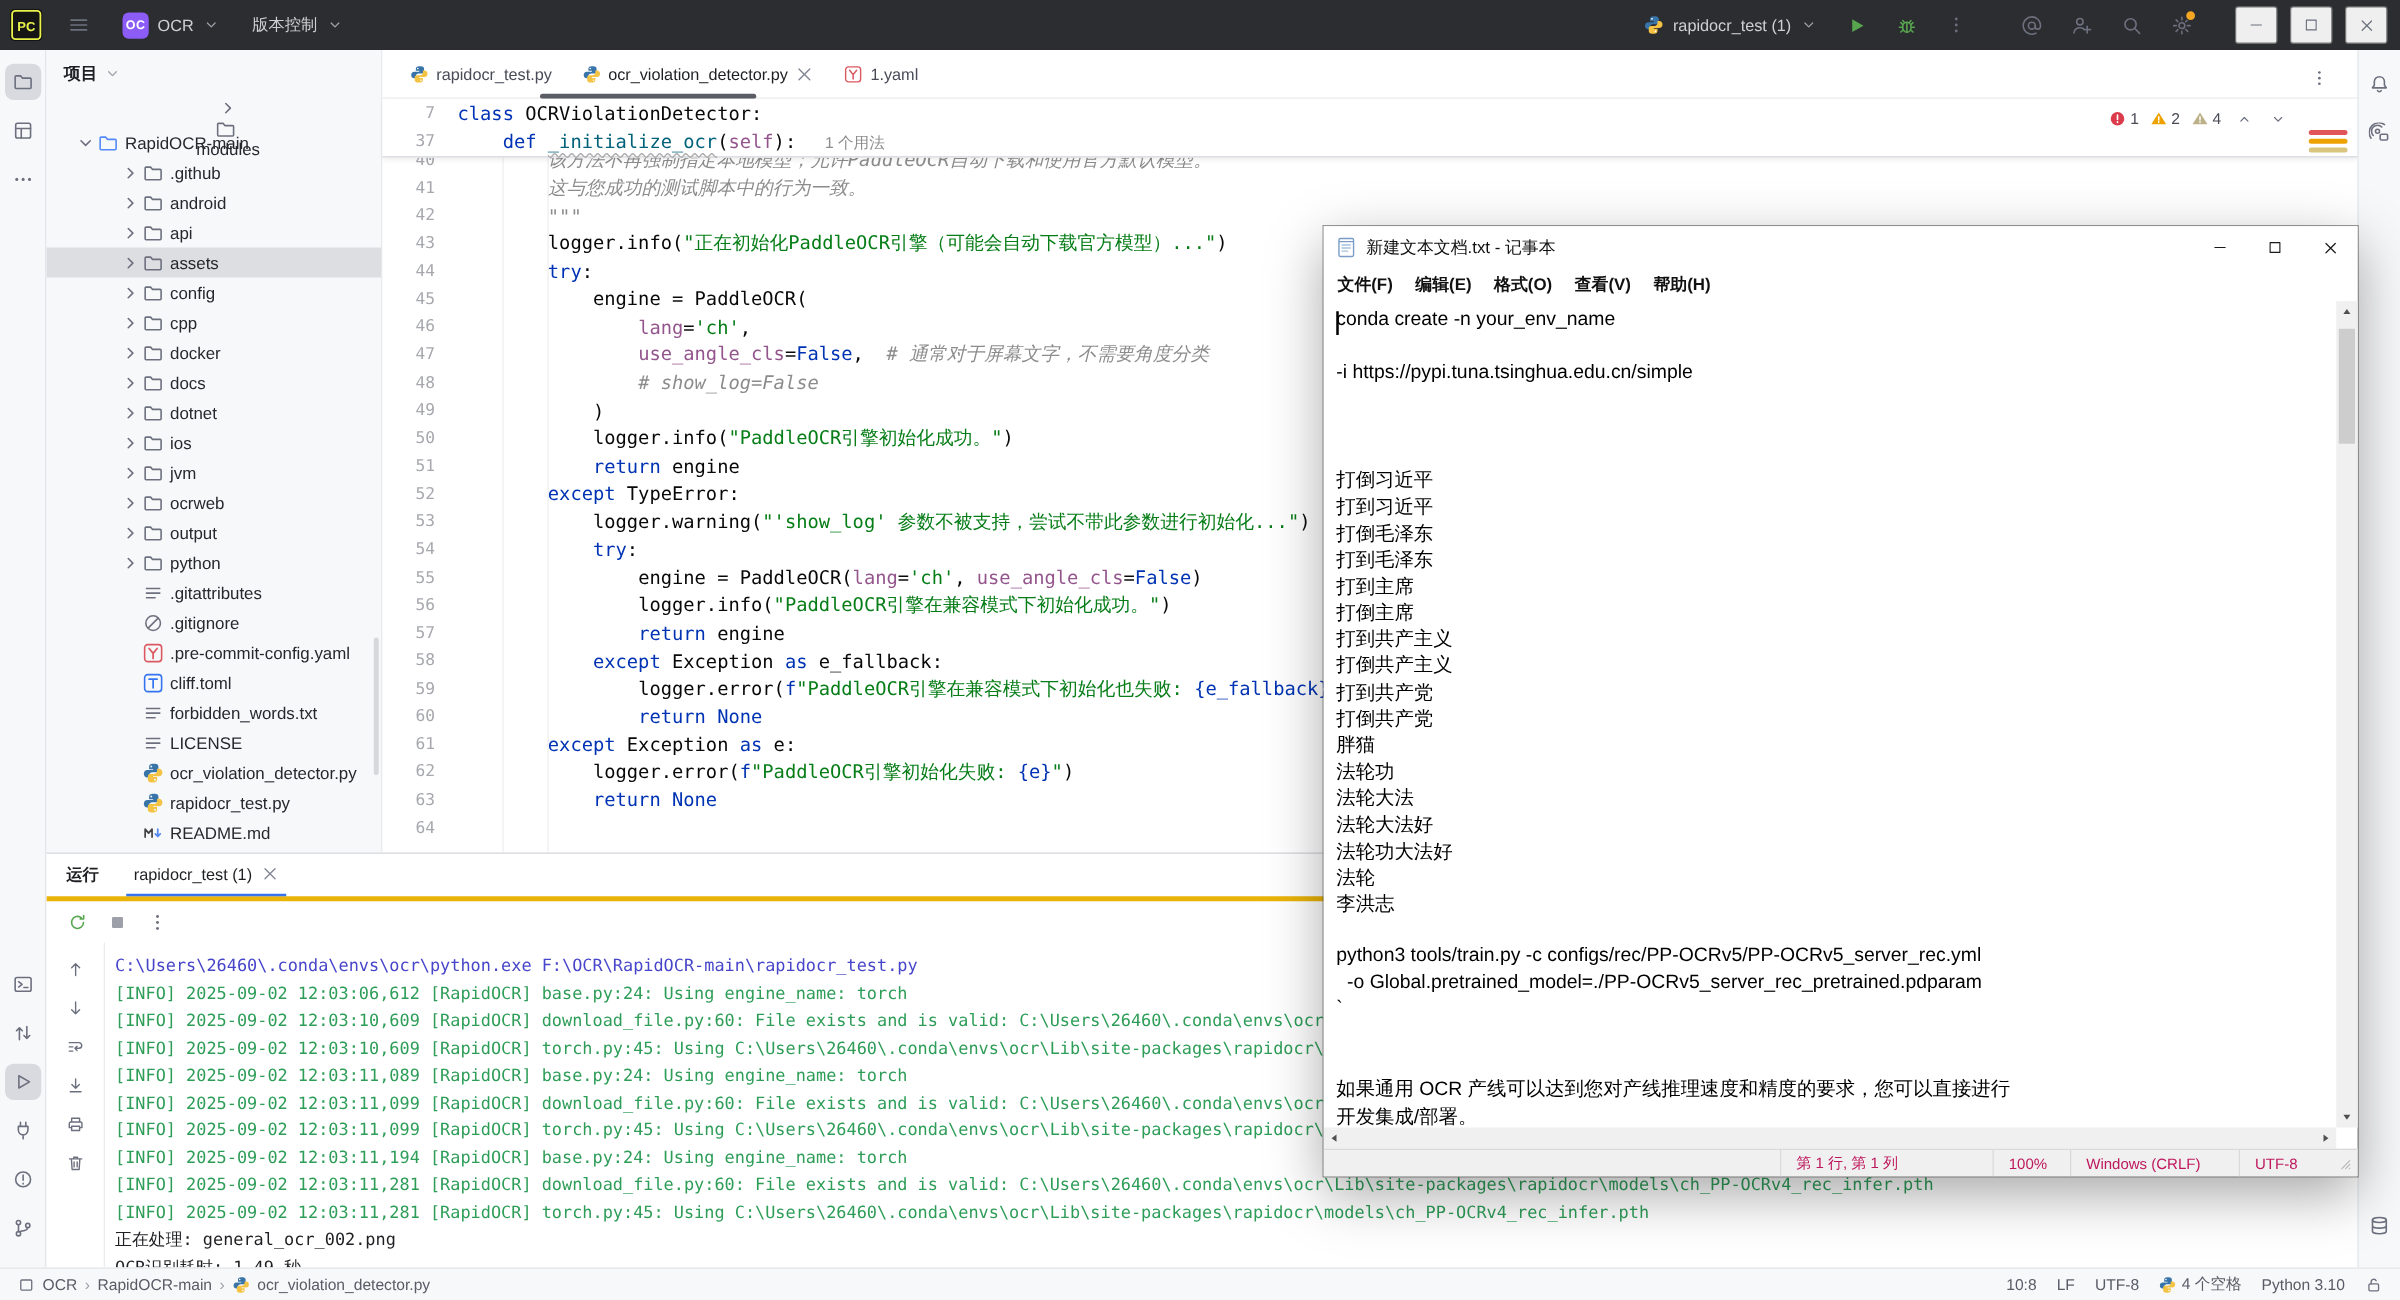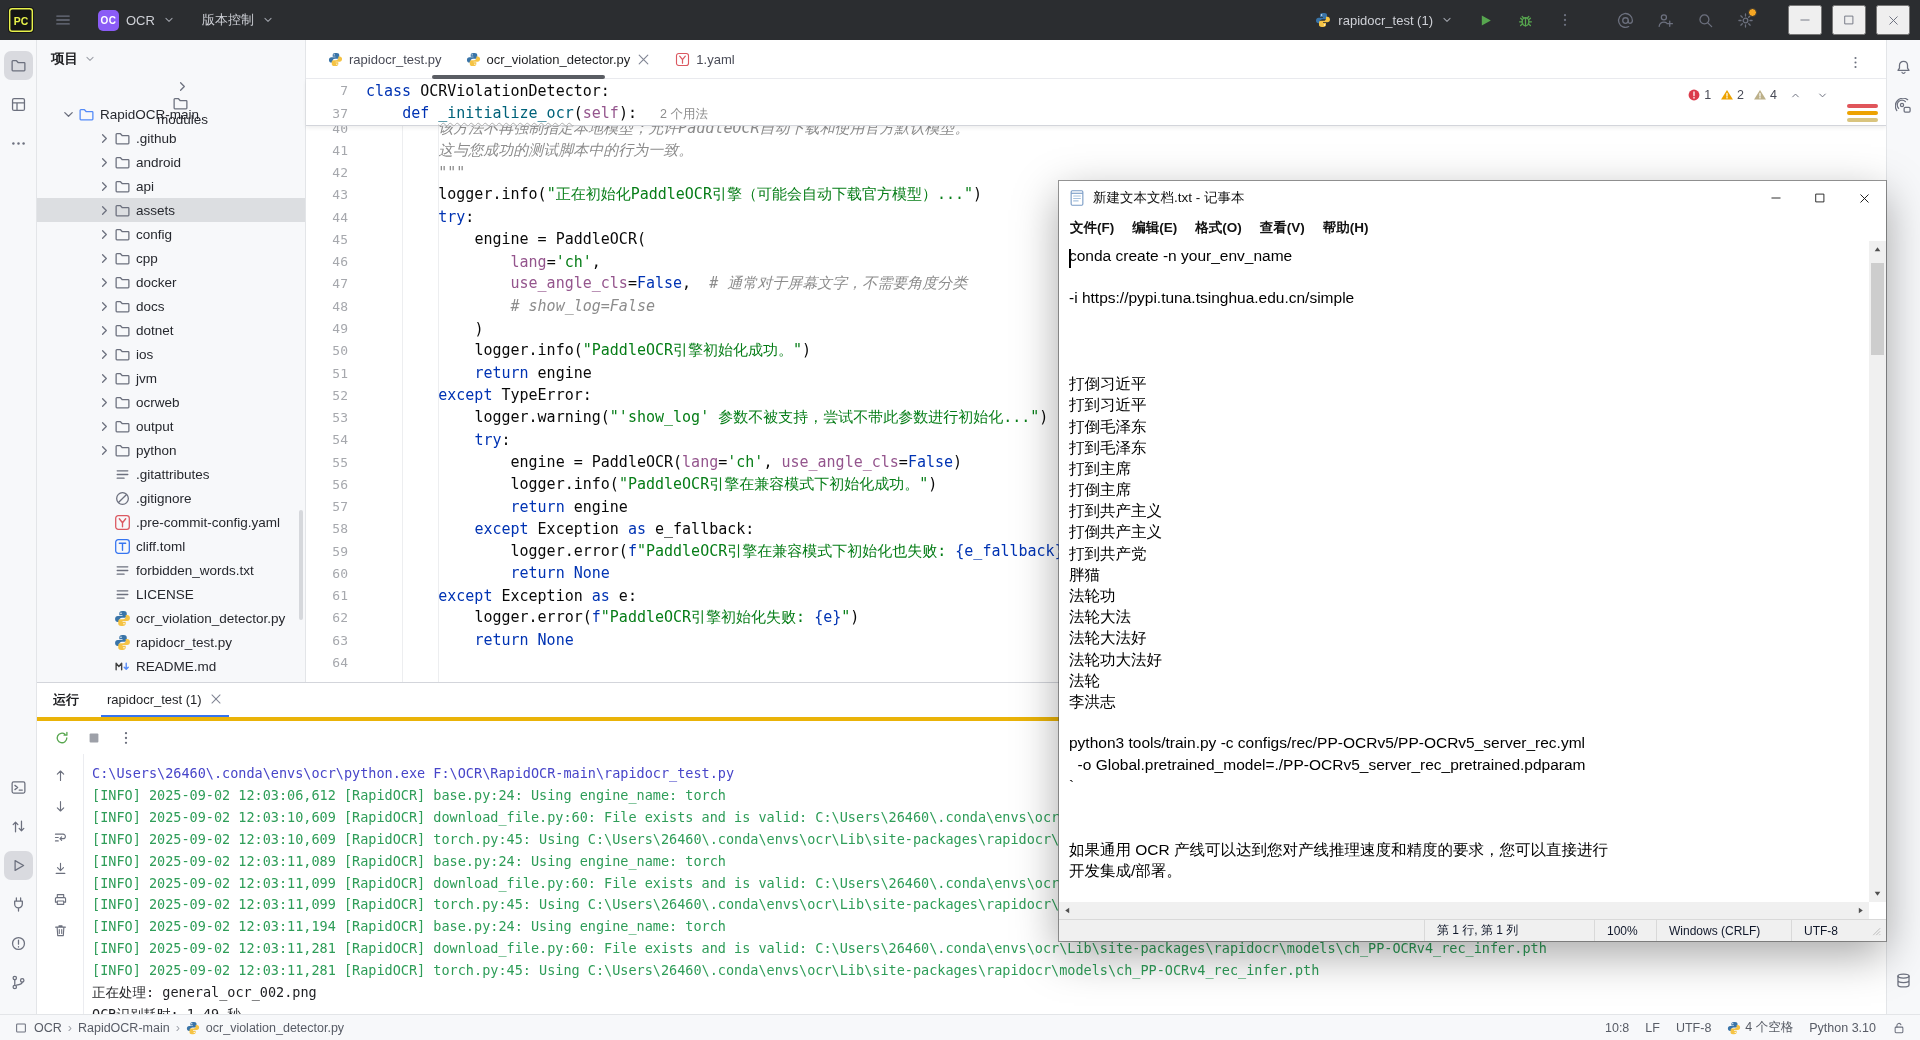--- a/index.html
+++ b/index.html
@@ -128,21 +128,21 @@
               font-size:15.5px;color:#000;padding:6px 24px 0 10px;box-sizing:border-box;}
   .np-line{height:21.2px;white-space:pre;}
   .np-caret{position:absolute;left:10px;top:8px;width:1.5px;height:19px;background:#000;}
   .np-vscroll{position:absolute;right:0;top:60px;width:17px;height:661px;background:#F0F0F0;}
   .np-vthumb{position:absolute;left:2px;top:22px;width:13px;height:92px;background:#CDCDCD;}
   .np-varrow{position:absolute;left:0;width:17px;height:17px;display:flex;align-items:center;justify-content:center;color:#505050;}
   .np-hscroll{position:absolute;left:0;top:721px;width:810px;height:17px;background:#F0F0F0;
               display:flex;align-items:center;justify-content:space-between;color:#505050;}
   .np-harrow{width:17px;height:17px;display:flex;align-items:center;justify-content:center;}
   .np-status{position:absolute;left:0;top:738px;width:827px;height:22px;background:#F0F0F0;
-             border-top:1px solid #D9D9D9;display:flex;align-items:center;font-size:12px;color:#0f172a;
+             border-top:1px solid #D9D9D9;display:flex;align-items:center;font-size:12px;color:#be185d;
              box-sizing:border-box;}
   .np-field{border-left:1px solid #D9D9D9;height:100%;display:flex;align-items:center;padding-left:12px;
             box-sizing:border-box;}
   .np-grip{position:absolute;right:2px;bottom:2px;width:12px;height:12px;color:#B5B5B5;}
 </style>
 </head>
 <body>
 
 <header class="titlebar">
   <div class="tb-left">
@@ -865,21 +865,21 @@
               <circle cx="8" cy="8" r="1.15"></circle>
               <circle cx="8" cy="12.8" r="1.15"></circle>
             </g>
           </svg>
         </span>
     </button>
     <div class="tab-thumb"></div>
   </div>
   <div class="sticky code-font" id="sticky">
       <div class="crow"><span class="gut">7</span><span class="ctext"><span></span><span class="tk">class</span><span class="tp"> OCRViolationDetector:</span></span></div>
-      <div class="crow"><span class="gut">37</span><span class="ctext"><span>    </span><span class="tk">def</span><span class="tp"> </span><span class="tw">_initialize_ocr</span><span class="tp">(</span><span class="tm">self</span><span class="tp">): </span><span class="th">2 个用法</span></span></div>
+      <div class="crow"><span class="gut">37</span><span class="ctext"><span>    </span><span class="tk">def</span><span class="tp"> </span><span class="tw">_initialize_ocr</span><span class="tp">(</span><span class="tm">self</span><span class="tp">): </span><span class="th">1 个用法</span></span></div>
     </div>
   <div class="code-wrap code-font">
     <div class="guide" style="left:96px"></div>
     <div class="guide" style="left:132px"></div>
     <div id="code">
         <div class="crow"><span class="gut">40</span><span class="ctext"><span>        </span><span class="td">该方法不再强制指定本地模型；允许PaddleOCR自动下载和使用官方默认模型。</span></span></div>
         <div class="crow"><span class="gut">41</span><span class="ctext"><span>        </span><span class="td">这与您成功的测试脚本中的行为一致。</span></span></div>
         <div class="crow"><span class="gut">42</span><span class="ctext"><span>        </span><span class="td">"""</span></span></div>
         <div class="crow"><span class="gut">43</span><span class="ctext"><span>        </span><span class="tp">logger.info(</span><span class="ts">"正在初始化PaddleOCR引擎（可能会自动下载官方模型）..."</span><span class="tp">)</span></span></div>
         <div class="crow"><span class="gut">44</span><span class="ctext"><span>        </span><span class="tk">try</span><span class="tp">:</span></span></div>
@@ -1182,20 +1182,21 @@
         <div class="np-line">&nbsp;</div>
         <div class="np-line">打倒习近平</div>
         <div class="np-line">打到习近平</div>
         <div class="np-line">打倒毛泽东</div>
         <div class="np-line">打到毛泽东</div>
         <div class="np-line">打到主席</div>
         <div class="np-line">打倒主席</div>
         <div class="np-line">打到共产主义</div>
         <div class="np-line">打倒共产主义</div>
         <div class="np-line">打到共产党</div>
+        <div class="np-line">打倒共产党</div>
         <div class="np-line">胖猫</div>
         <div class="np-line">法轮功</div>
         <div class="np-line">法轮大法</div>
         <div class="np-line">法轮大法好</div>
         <div class="np-line">法轮功大法好</div>
         <div class="np-line">法轮</div>
         <div class="np-line">李洪志</div>
         <div class="np-line">&nbsp;</div>
         <div class="np-line">python3 tools/train.py -c configs/rec/PP-OCRv5/PP-OCRv5_server_rec.yml</div>
         <div class="np-line">  -o Global.pretrained_model=./PP-OCRv5_server_rec_pretrained.pdparam</div>

